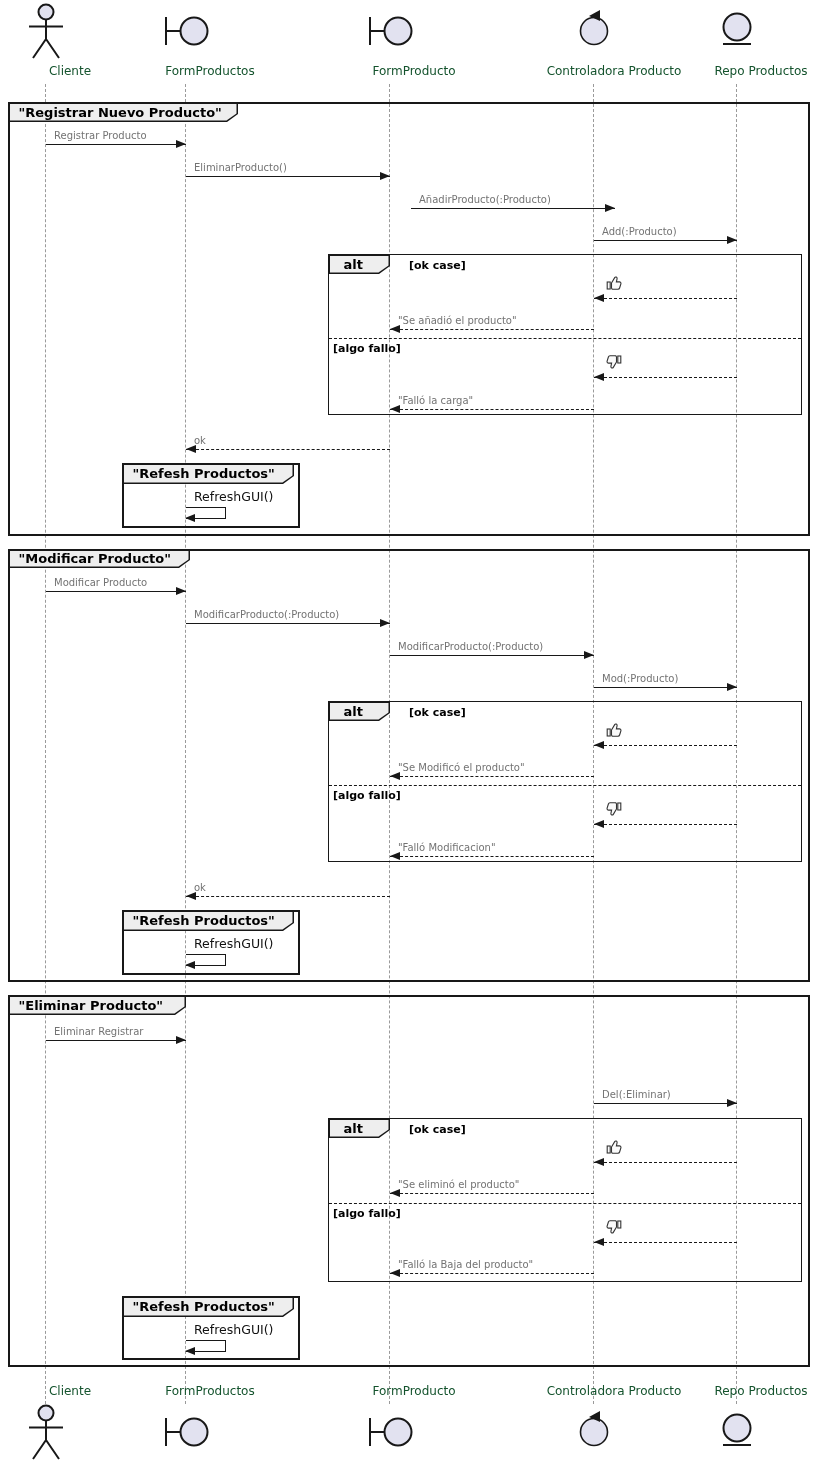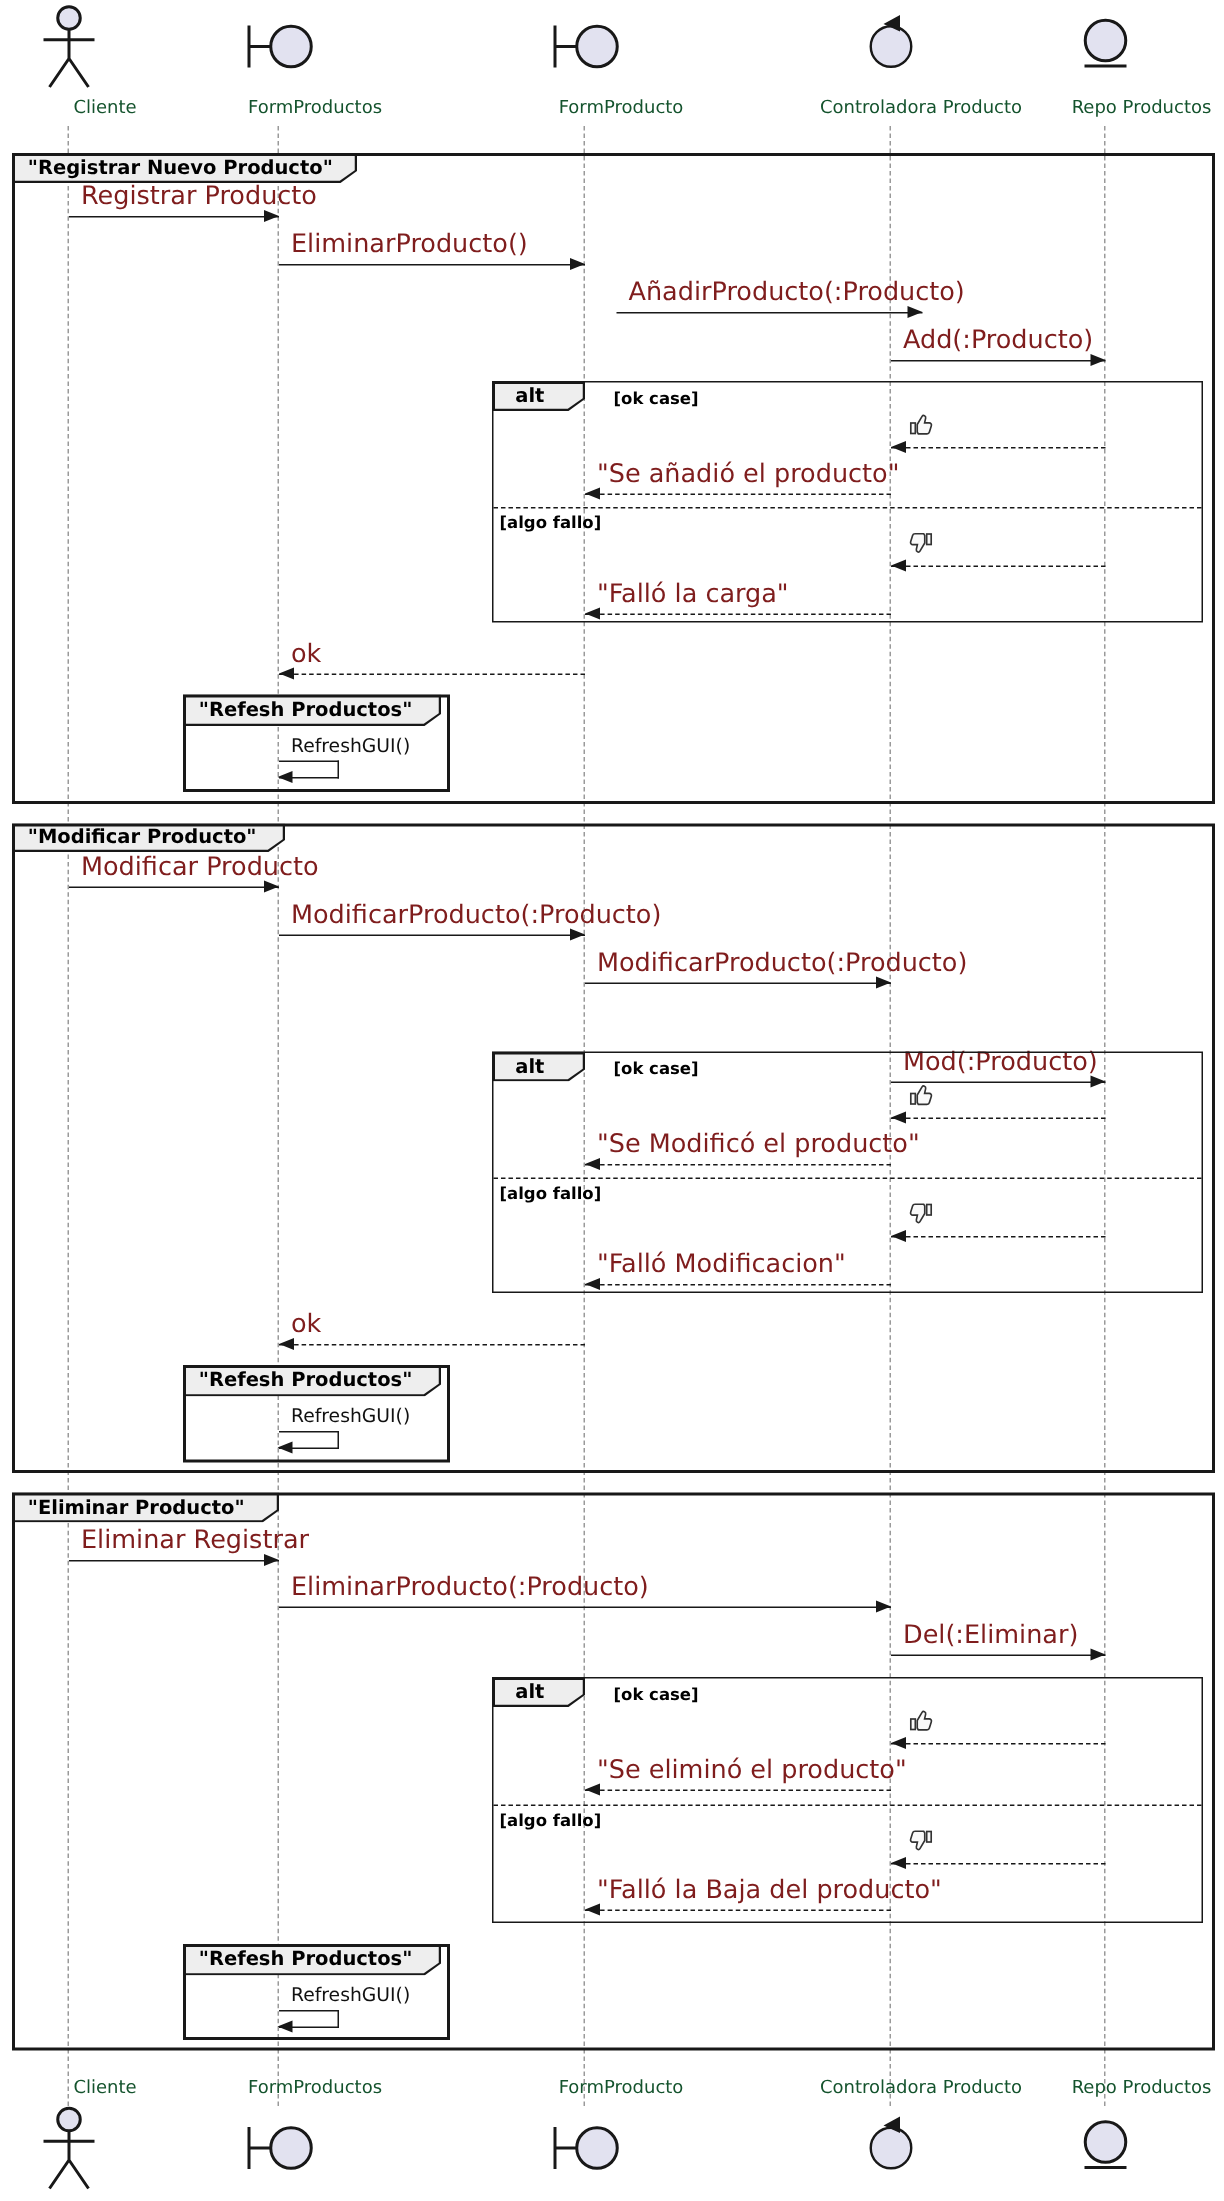--- a/index.html
+++ b/index.html
@@ -19,21 +19,21 @@
        clip-path:polygon(0 0,100% 0,100% calc(100% - 8px),calc(100% - 11px) 100%,0 100%);}
   .tab .tin{position:absolute;inset:1.5px;background:#eeeeee;display:flex;align-items:center;
        clip-path:polygon(0 0,100% 0,100% calc(100% - 7px),calc(100% - 10px) 100%,0 100%);}
   .tab .tin span{font-weight:bold;font-size:13px;padding-left:9px;white-space:nowrap;color:#000;}
   .guard{position:absolute;font-size:11px;font-weight:bold;white-space:nowrap;color:#000;}
   .divider{position:absolute;left:0;right:0;border-top:1px dashed #181818;}
 
   
   .msg{position:absolute;height:21px;border-bottom:1px solid #181818;}
   .msg.dashed{border-bottom-style:dashed;}
-  .ml{position:absolute;left:8px;bottom:3px;font-size:17px;white-space:nowrap;color:#7f1d1d;margin-top:43px;}
+  .ml{position:absolute;left:8px;bottom:3px;font-size:10px;white-space:nowrap;color:#737373;margin-top:43px;}
   .ah{position:absolute;width:0;height:0;border-top:4px solid transparent;border-bottom:4px solid transparent;bottom:-4px;}
   .msg.right .ah{right:0;border-left:10px solid #181818;}
   .msg.left  .ah{left:0;border-right:10px solid #181818;}
   .thumb{position:absolute;left:12px;bottom:3px;}
 
   
   .selfmsg{position:absolute;}
   .selfmsg .ml2{display:block;font-size:12.5px;margin:0 0 3px 8px;white-space:nowrap;}
   .loop{position:relative;width:40px;height:12px;border:1px solid #181818;border-left:none;box-sizing:border-box;}
   .loop .ah{left:-1px;bottom:-4px;border-right:10px solid #181818;}
@@ -188,21 +188,21 @@
       <i class="ah"></i>
   </div>
   <div class="msg right" style="left:186px;top:602px;width:204px">
     <span class="ml">ModificarProducto(:Producto)</span>
       <i class="ah"></i>
   </div>
   <div class="msg right" style="left:390px;top:634px;width:204px">
     <span class="ml">ModificarProducto(:Producto)</span>
       <i class="ah"></i>
   </div>
-  <div class="msg right" style="left:594px;top:700px;width:143px">
+  <div class="msg right" style="left:594px;top:666px;width:143px">
     <span class="ml">Mod(:Producto)</span>
       <i class="ah"></i>
   </div>
 
   <div class="gframe" style="left:328px;top:701px;width:474px;height:161px;border-width:1.5px">
     <div class="guard" style="left:80px;top:4px">[ok case]</div>
     <div class="divider" style="top:83px"></div>
     <div class="guard" style="left:4px;top:87px">[algo fallo]</div>
   </div>
   <div class="tab" style="left:328px;top:701px;width:62px;height:20px">
@@ -252,24 +252,20 @@
 
   <div class="gframe" style="left:8px;top:995px;width:802px;height:372px"></div>
   <div class="tab" style="left:8px;top:995px;width:178px;height:20px">
     <div class="tin">
         <span>"Eliminar Producto"</span>
       </div>
   </div>
 
   <div class="msg right" style="left:46px;top:1019px;width:140px">
     <span class="ml">Eliminar Registrar</span>
-      <i class="ah"></i>
-  </div>
-  <div class="msg right" style="left:186px;top:1050px;width:408px">
-    <span class="ml">EliminarProducto(:Producto)</span>
       <i class="ah"></i>
   </div>
   <div class="msg right" style="left:594px;top:1082px;width:143px">
     <span class="ml">Del(:Eliminar)</span>
       <i class="ah"></i>
   </div>
 
   <div class="gframe" style="left:328px;top:1118px;width:474px;height:164px;border-width:1.5px">
     <div class="guard" style="left:80px;top:4px">[ok case]</div>
     <div class="divider" style="top:84px"></div>

